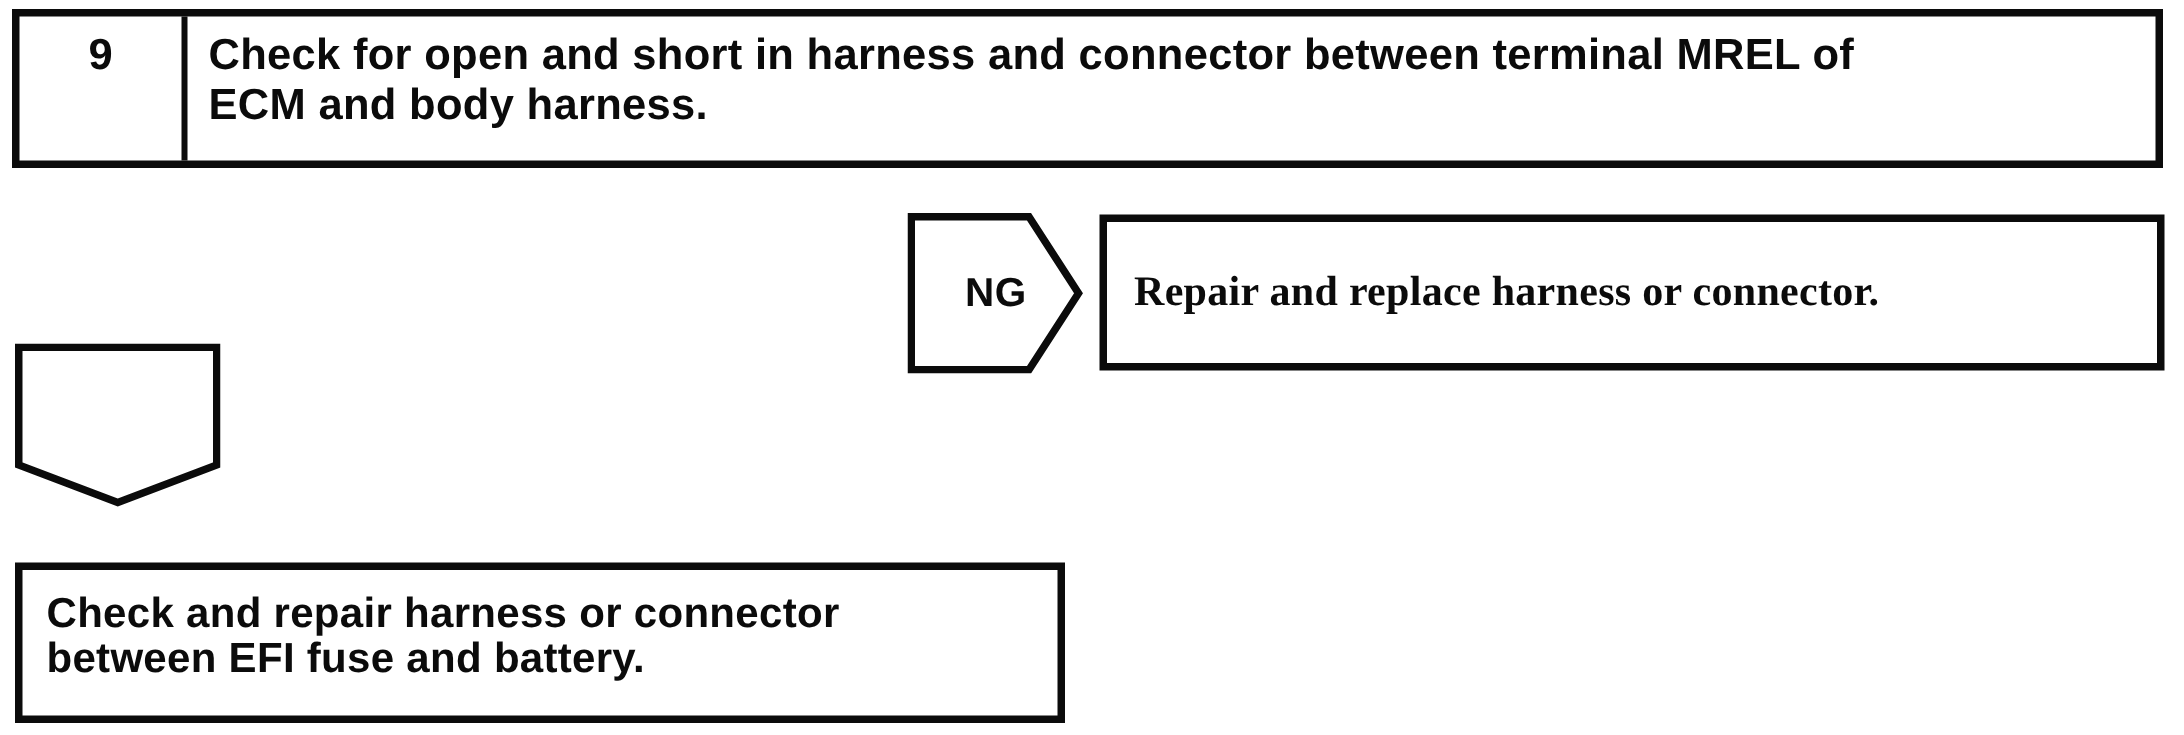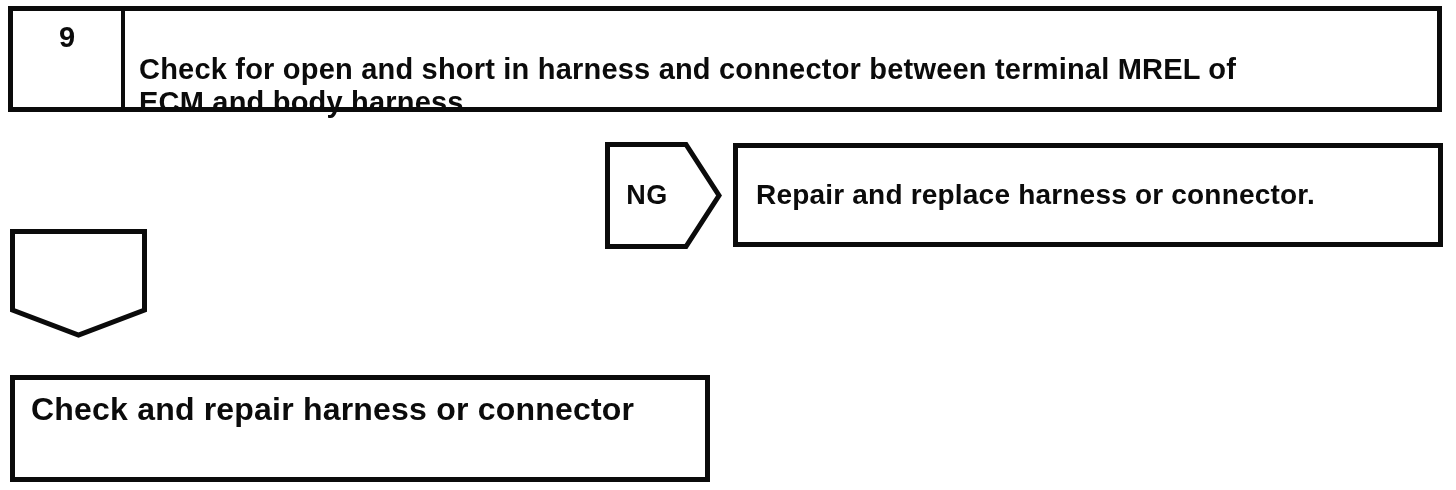--- a/index.html
+++ b/index.html
@@ -39,66 +39,67 @@
     padding-top: 10px;
     font-size: 29px;
     line-height: 33px;
   }
   .step-text-cell {
     flex: 1;
     padding: 10px 0 0 14px;
     font-size: 29px;
     line-height: 33px;
     letter-spacing: 0.2px;
-    margin-top: 32px;
   }
   
   .shape {
     position: absolute;
   }
   .shape svg {
     position: absolute;
     left: 0; top: 0;
     display: block;
   }
   .shape-label {
     position: absolute;
     display: flex;
     align-items: center;
     justify-content: center;
     font-size: 27px;
     letter-spacing: 0.5px;
+    padding-left: 17px;
   }
   .ng-shape { left: 605px; top: 142px; width: 117px; height: 107px; }
   .ng-shape .shape-label { left: 0; top: 0; width: 84px; height: 107px; }
   .ok-shape { left: 10px; top: 229px; width: 137px; height: 109px; }
   .ok-shape .shape-label { left: 0; top: 0; width: 137px; height: 82px; }
   
   .ng-action-box {
     position: absolute;
     left: 733px; top: 143px;
     width: 710px; height: 104px;
     border: 5px solid #0b0b0b;
     box-sizing: border-box;
     background: #ffffff;
     display: flex;
     align-items: center;
     padding-left: 18px;
     font-size: 28px;
     letter-spacing: 0.2px;
+    font-family: Liberation Serif, serif;
   }
   .ok-action-box {
     position: absolute;
     left: 10px; top: 375px;
     width: 700px; height: 107px;
     border: 5px solid #0b0b0b;
     box-sizing: border-box;
     background: #ffffff;
     padding: 14px 0 0 16px;
-    font-size: 32px;
+    font-size: 28px;
     line-height: 30px;
     letter-spacing: 0.2px;
   }
 </style>
 </head>
 <body>
 
 <div class="page">
 
   <div class="step-box">
@@ -121,15 +122,16 @@
   </div>
 
   <div class="shape ok-shape">
     <svg width="137" height="109" viewBox="0 0 137 109">
       <polygon points="2.5,2.5 134.5,2.5 134.5,81 68.5,106 2.5,81" fill="#ffffff" stroke="#0b0b0b" stroke-width="5" stroke-linejoin="miter"></polygon>
     </svg>
   </div>
 
   <div class="ok-action-box">
     <div>Check and repair harness or connector</div>
+    <div>between EFI fuse and battery.</div>
   </div>
 
 </div>
 
 </body></html>

